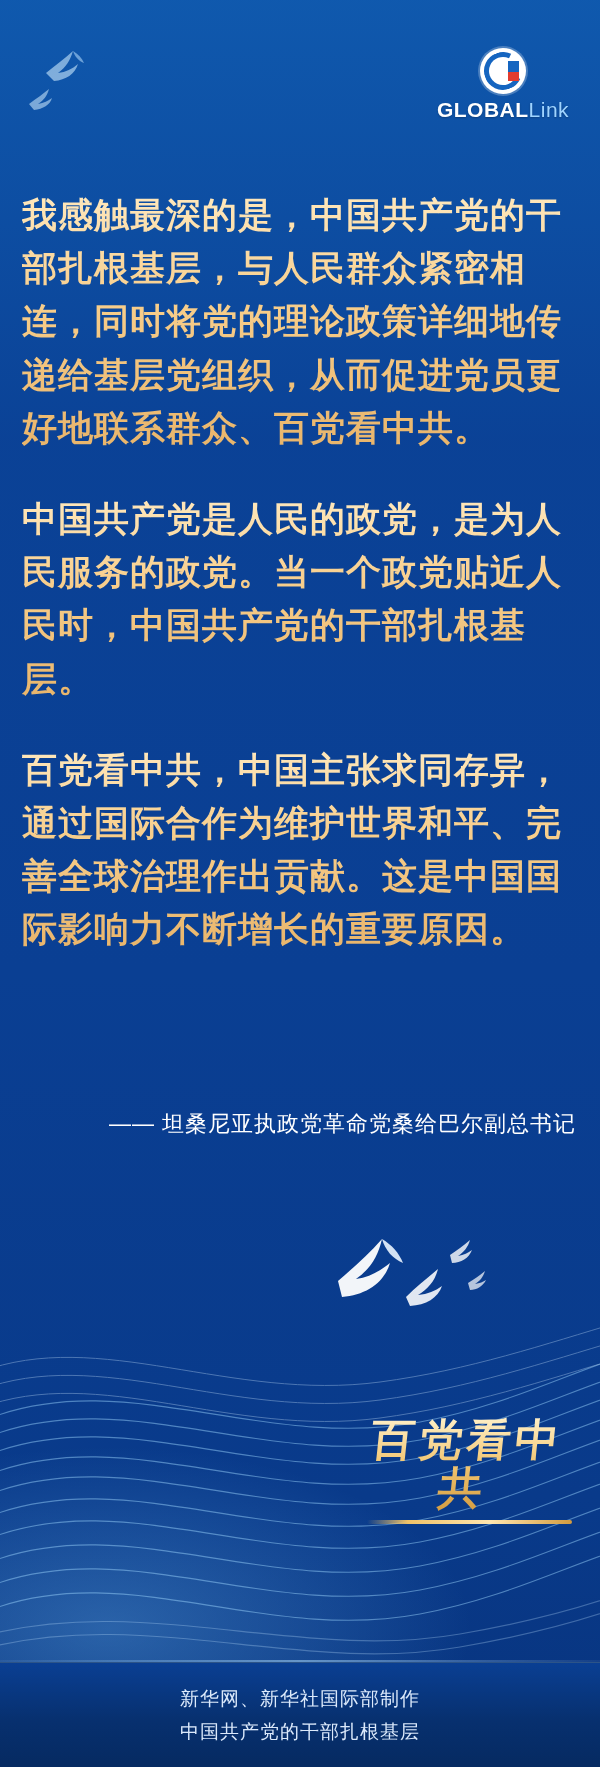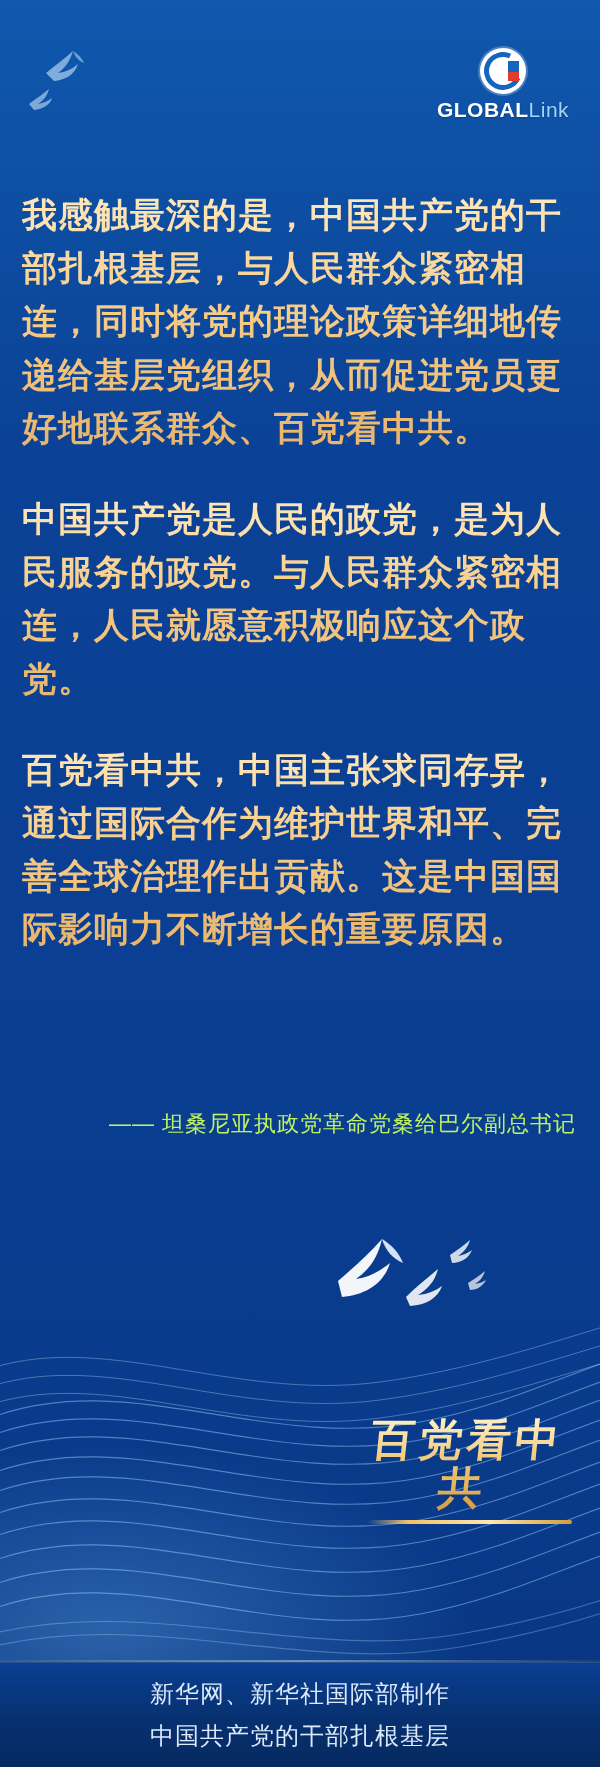--- a/index.html
+++ b/index.html
@@ -101,21 +101,21 @@
     -webkit-text-fill-color: transparent;
     text-shadow: none;
     margin: 0 0 38px 0;
   }
   .attribution {
     position: absolute;
     left: 22px;
     right: 24px;
     top: 1105px;
     text-align: right;
-    color: #bef264;
+    color: #ffffff;
     font-size: 22px;
     line-height: 1.7;
     letter-spacing: 1px;
     z-index: 5;
   }
   .attribution .line1 { display: block; }
   .attribution .line2 { display: block; }
 
   
   .waves {
@@ -172,21 +172,21 @@
     background: linear-gradient(180deg, #0a3f93 0%, #07306f 55%, #062a61 100%);
     z-index: 8;
     display: flex;
     flex-direction: column;
     align-items: center;
     justify-content: center;
     border-top: 1px solid rgba(160,210,255,0.25);
   }
   .footer .f-line {
     color: #dbe9fb;
-    font-size: 24px;
+    font-size: 19px;
     letter-spacing: 1px;
     line-height: 1.75;
     text-align: right;
   }
   .footer-accent{
     position:absolute;
     left:0; bottom:104px; width:600px; height:3px;
     background: linear-gradient(90deg, rgba(255,255,255,0.05), rgba(180,225,255,0.5), rgba(255,255,255,0.05));
     z-index:8;
   }
@@ -212,21 +212,21 @@
     <div class="gl-mark">
       <span class="g-arc"></span>
       <span class="g-sq"></span>
       <span class="g-sq2"></span>
     </div>
     <div class="gl-text"><span>GLOBAL</span><span class="lnk">Link</span></div>
   </div>
 
   <div class="quote">
     <p class="para">我感触最深的是，中国共产党的干部扎根基层，与人民群众紧密相连，同时将党的理论政策详细地传递给基层党组织，从而促进党员更好地联系群众、百党看中共。</p>
-    <p class="para">中国共产党是人民的政党，是为人民服务的政党。与人民群众紧密相连，人民就愿意积极响应这个政党。</p>
+    <p class="para">中国共产党是人民的政党，是为人民服务的政党。当一个政党贴近人民时，中国共产党的干部扎根基层。</p>
     <p class="para">百党看中共，中国主张求同存异，通过国际合作为维护世界和平、完善全球治理作出贡献。这是中国国际影响力不断增长的重要原因。</p>
   </div>
 
   <div class="attribution">
     <span class="line1">—— 坦桑尼亚执政党革命党桑给巴尔副总书记</span>
   </div>
 
   <div class="bottom-glow"></div>
 
   <svg class="waves" viewBox="0 0 600 540" preserveAspectRatio="none">

